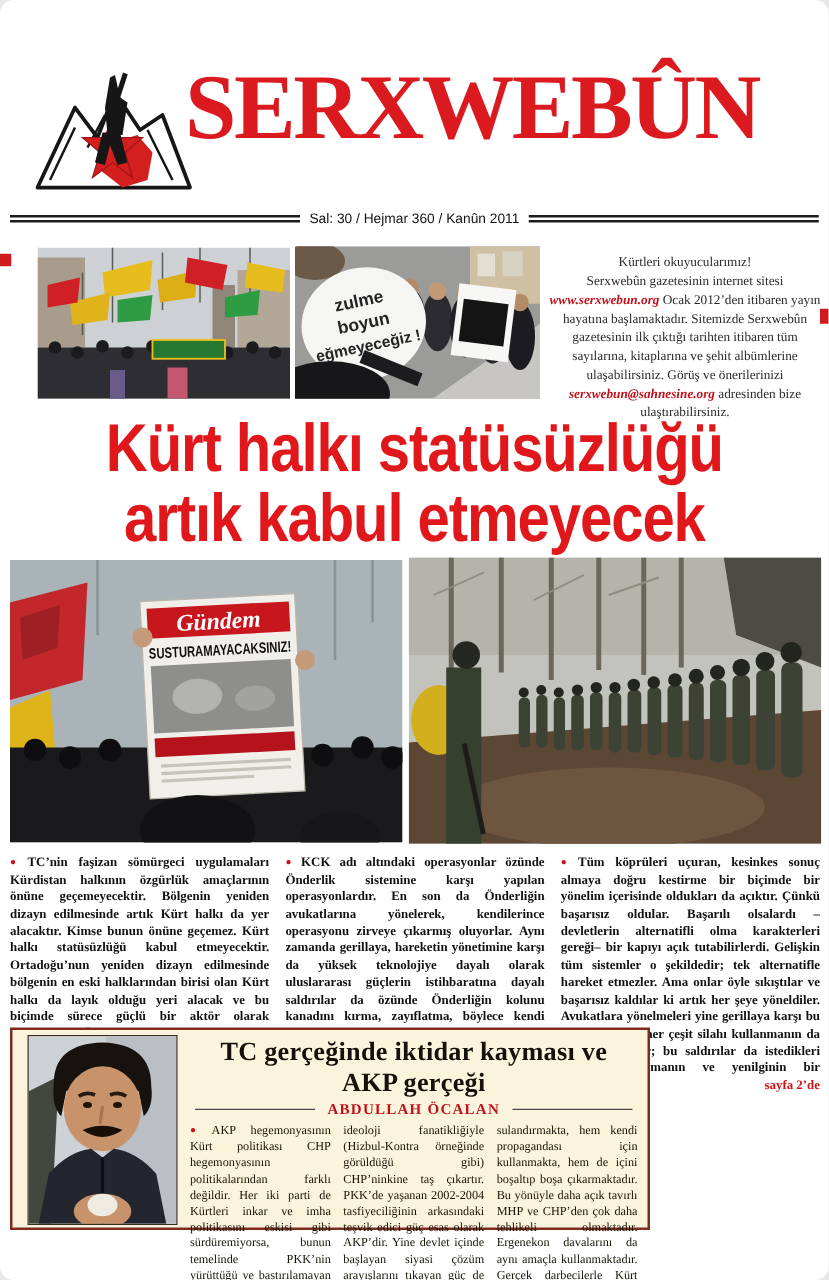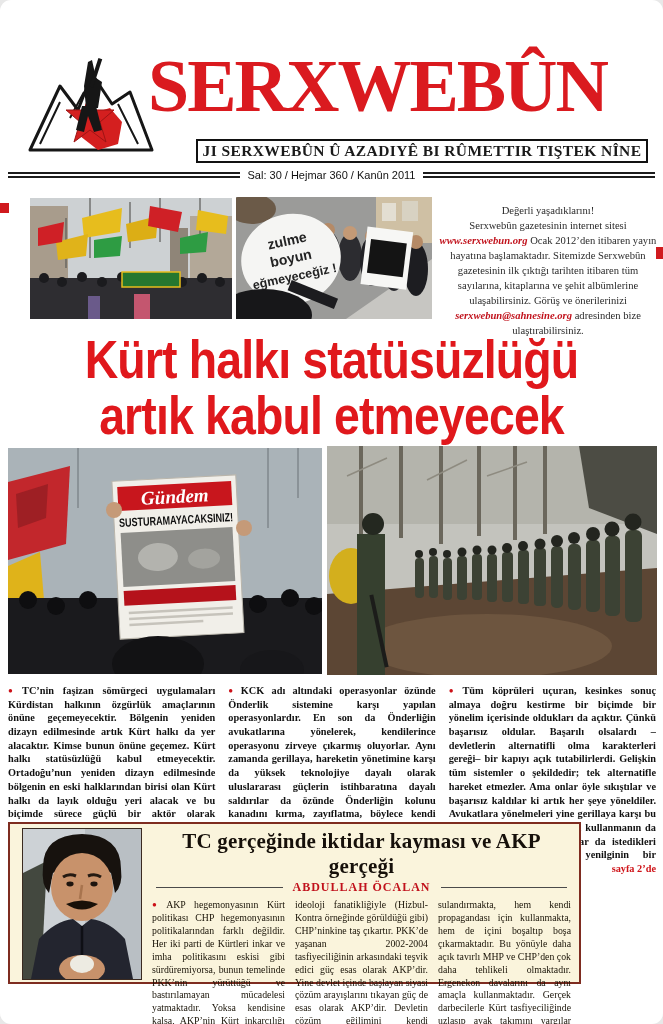--- a/index.html
+++ b/index.html
@@ -32,21 +32,21 @@
   
   #photo-gundem{left:8px;top:448px;width:314px;height:226px;}
   #photo-guerrilla{left:327px;top:446px;width:330px;height:229px;}
   
   .summary{position:absolute;left:8px;right:7px;top:684px;display:flex;gap:13px;}
   .summary p{flex:1;margin:0;font-size:10.3px;line-height:1.33;font-weight:700;
              text-align:justify;position:relative;}
   .bullet{color:#cc1118;font-size:8px;margin-right:3px;vertical-align:1px;}
   .jump{position:absolute;right:0;bottom:0;color:#cf1318;font-weight:700;}
   
-  .feature{position:absolute;left:8px;top:822px;width:573px;height:162px;box-sizing:border-box;
+  .feature{position:absolute;left:8px;top:822px;width:512px;height:162px;box-sizing:border-box;
            border:2px solid #7e2c20;background:#faf4dc;}
   .ocalan{position:absolute;left:12px;top:4px;width:118px;height:150px;border:1px solid #3a2a20;}
   .feature-right{margin-left:140px;padding:3px 8px 0 2px;}
   .feature-title{margin:2px 0 1px;text-align:center;font-size:21px;font-weight:700;color:#16100a;letter-spacing:.2px;}
   .author-row{display:flex;align-items:center;margin:1px 4px 4px;}
   .author-rule{flex:1;border-top:1px solid #4a4a4a;height:0;}
   .author-name{margin:0 10px;font-size:12px;font-weight:700;color:#c1121c;letter-spacing:1px;white-space:nowrap;text-align:right;}
   .feature-cols{display:flex;gap:10px;justify-content:space-between;}
   .feature-cols p{flex:1;margin:0;font-size:9.8px;line-height:1.32;text-align:justify;position:relative;color:#181206;}
   
@@ -62,23 +62,20 @@
   <svg class="logo" viewBox="0 0 130 112">
     <polygon points="4,98 34,34 52,58 66,22 86,52 104,40 126,98" fill="#ffffff" stroke="#161616" stroke-width="3" stroke-linejoin="round"></polygon>
     <path d="M14,92 L34,50 M44,66 L58,40 M92,52 L112,92" stroke="#161616" stroke-width="2" fill="none"></path>
     <polygon points="64,62 84,56 96,70 92,92 72,98 54,84" fill="#d41f1f"></polygon>
     <polygon points="64,40 70,58 88,58 74,70 80,90 64,78 48,90 54,70 40,58 58,58" fill="#d41f1f" stroke="#9e1414" stroke-width="1"></polygon>
     <path d="M62,10 L66,8 L70,26 L76,30 L72,56 L60,56 L58,34 Z" fill="#161616"></path>
     <rect x="68" y="6" width="4" height="30" fill="#161616" transform="rotate(18 70 20)"></rect>
     <path d="M56,54 L50,78 L58,80 L62,64 L68,80 L76,78 L70,54 Z" fill="#161616"></path>
   </svg>
   <h1 class="np-title">SERXWEBÛN</h1>
-  <div class="tagline-box">
-    <span>JI SERXWEBÛN Û AZADIYÊ BI RÛMETTIR TIŞTEK NÎNE</span>
-  </div>
   <div class="issue-band">
     <div class="dbl-line"></div>
     <span class="issue-text">Sal: 30 / Hejmar 360 / Kanûn 2011</span>
     <div class="dbl-line"></div>
   </div>
 
   <div class="edge-mark" id="edge-left"></div>
   <div class="edge-mark" id="edge-right"></div>
 
   <svg class="photo" id="photo-demo" viewBox="0 0 202 121" preserveAspectRatio="none">
@@ -142,21 +139,21 @@
     </g>
     <g transform="rotate(7 150 60)">
       <rect x="128" y="32" width="46" height="58" fill="#f7f7f5"></rect>
       <rect x="133" y="44" width="36" height="34" fill="#141414"></rect>
     </g>
     <ellipse cx="28" cy="118" rx="48" ry="26" fill="#171719"></ellipse>
     <rect x="52" y="92" width="50" height="11" fill="#1c1c1f" transform="rotate(22 77 97)"></rect>
   </svg>
 
   <div class="notice">
-    <span>Değerli yaşadıklarını!</span><br>
+    <span>Kürtleri okuyucularımız!</span><br>
     <span>Serxwebûn gazetesinin internet sitesi</span>
     <span class="lnk">www.serxwebun.org</span><span> Ocak 2012’den itibaren yayın hayatına başlamaktadır. Sitemizde Serxwebûn gazetesinin ilk çıktığı tarihten itibaren tüm sayılarına, kitaplarına ve şehit albümlerine ulaşabilirsiniz. Görüş ve önerilerinizi </span><span class="lnk">serxwebun@sahnesine.org</span><span> adresinden bize ulaştırabilirsiniz.</span>
   </div>
 
   <h2 class="headline">
     <span>Kürt halkı statüsüzlüğü</span>
     <span>artık kabul etmeyecek</span>
   </h2>
 
   <svg class="photo" id="photo-gundem" viewBox="0 0 314 226" preserveAspectRatio="none">

